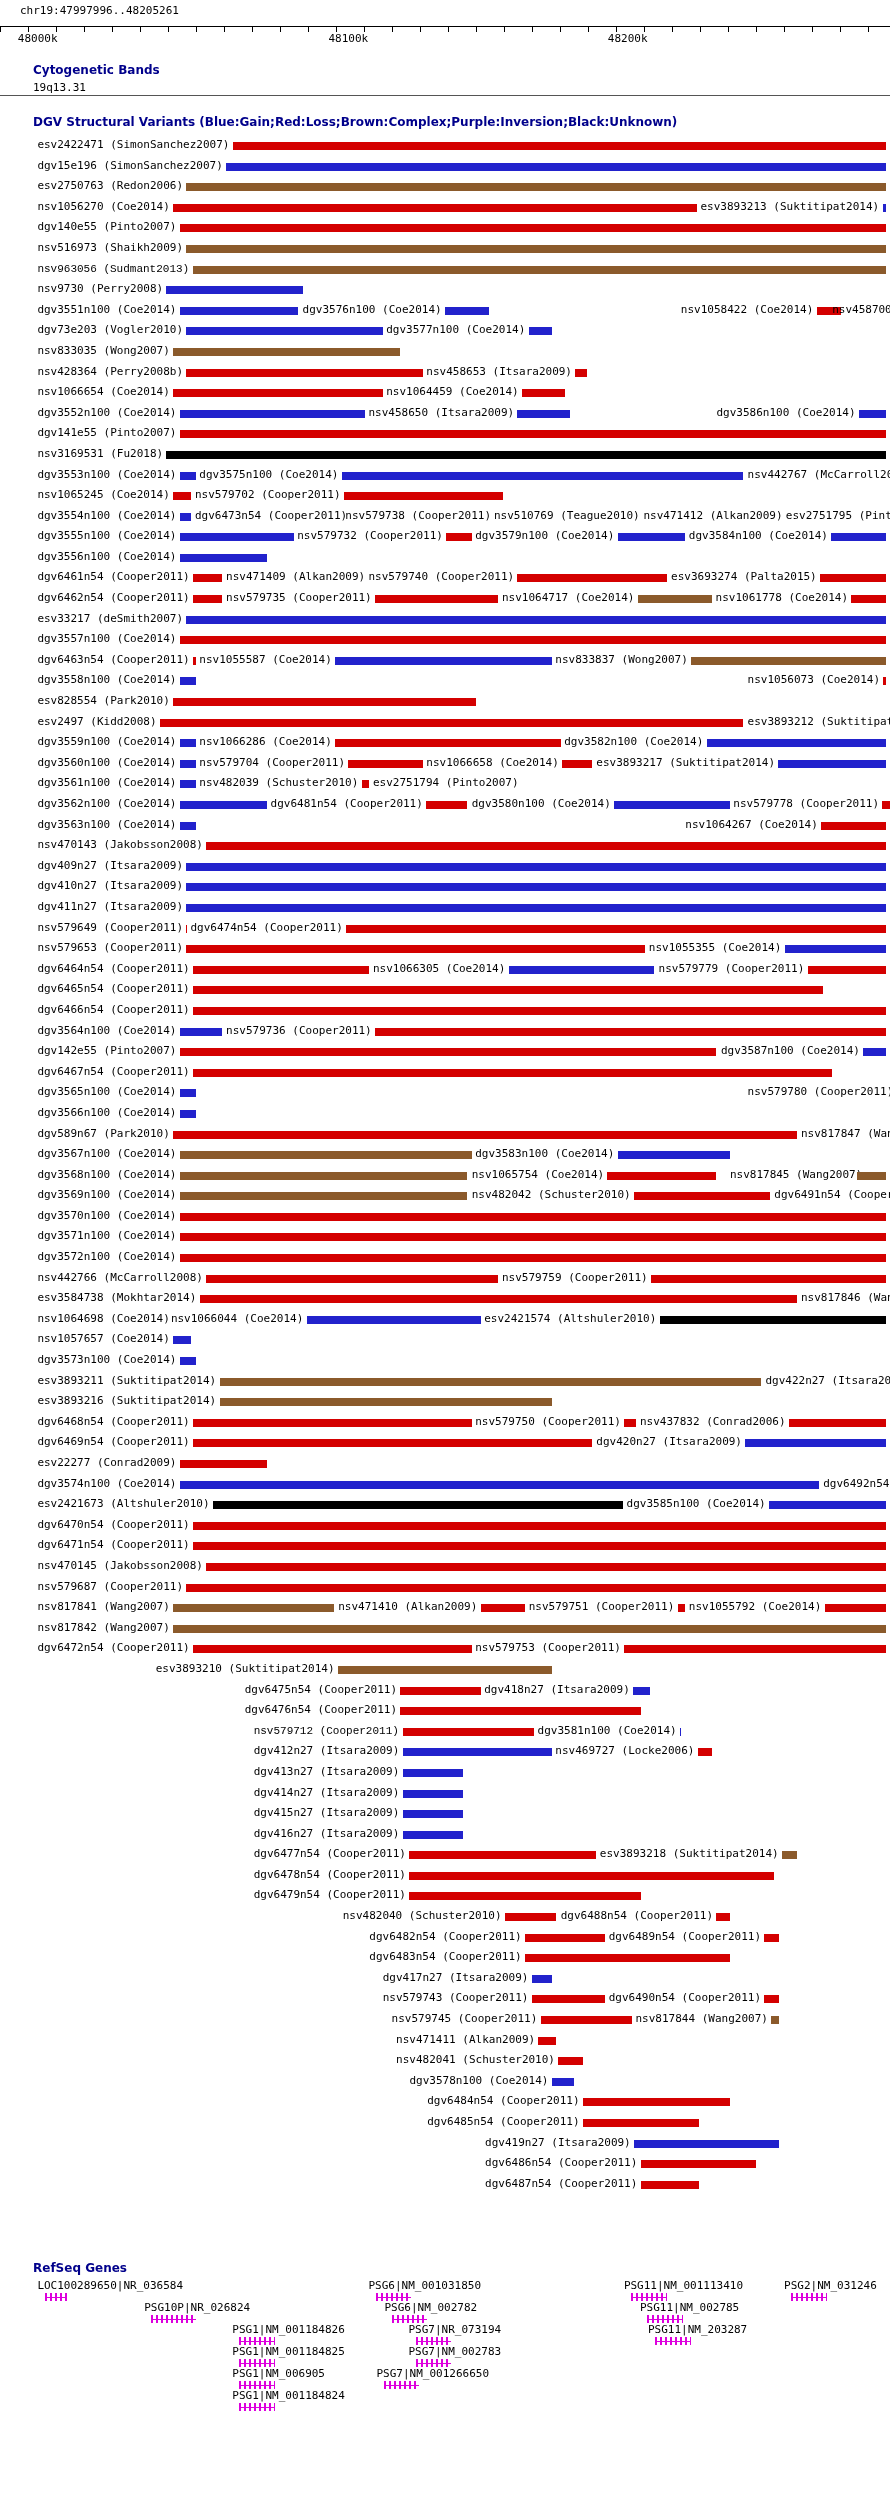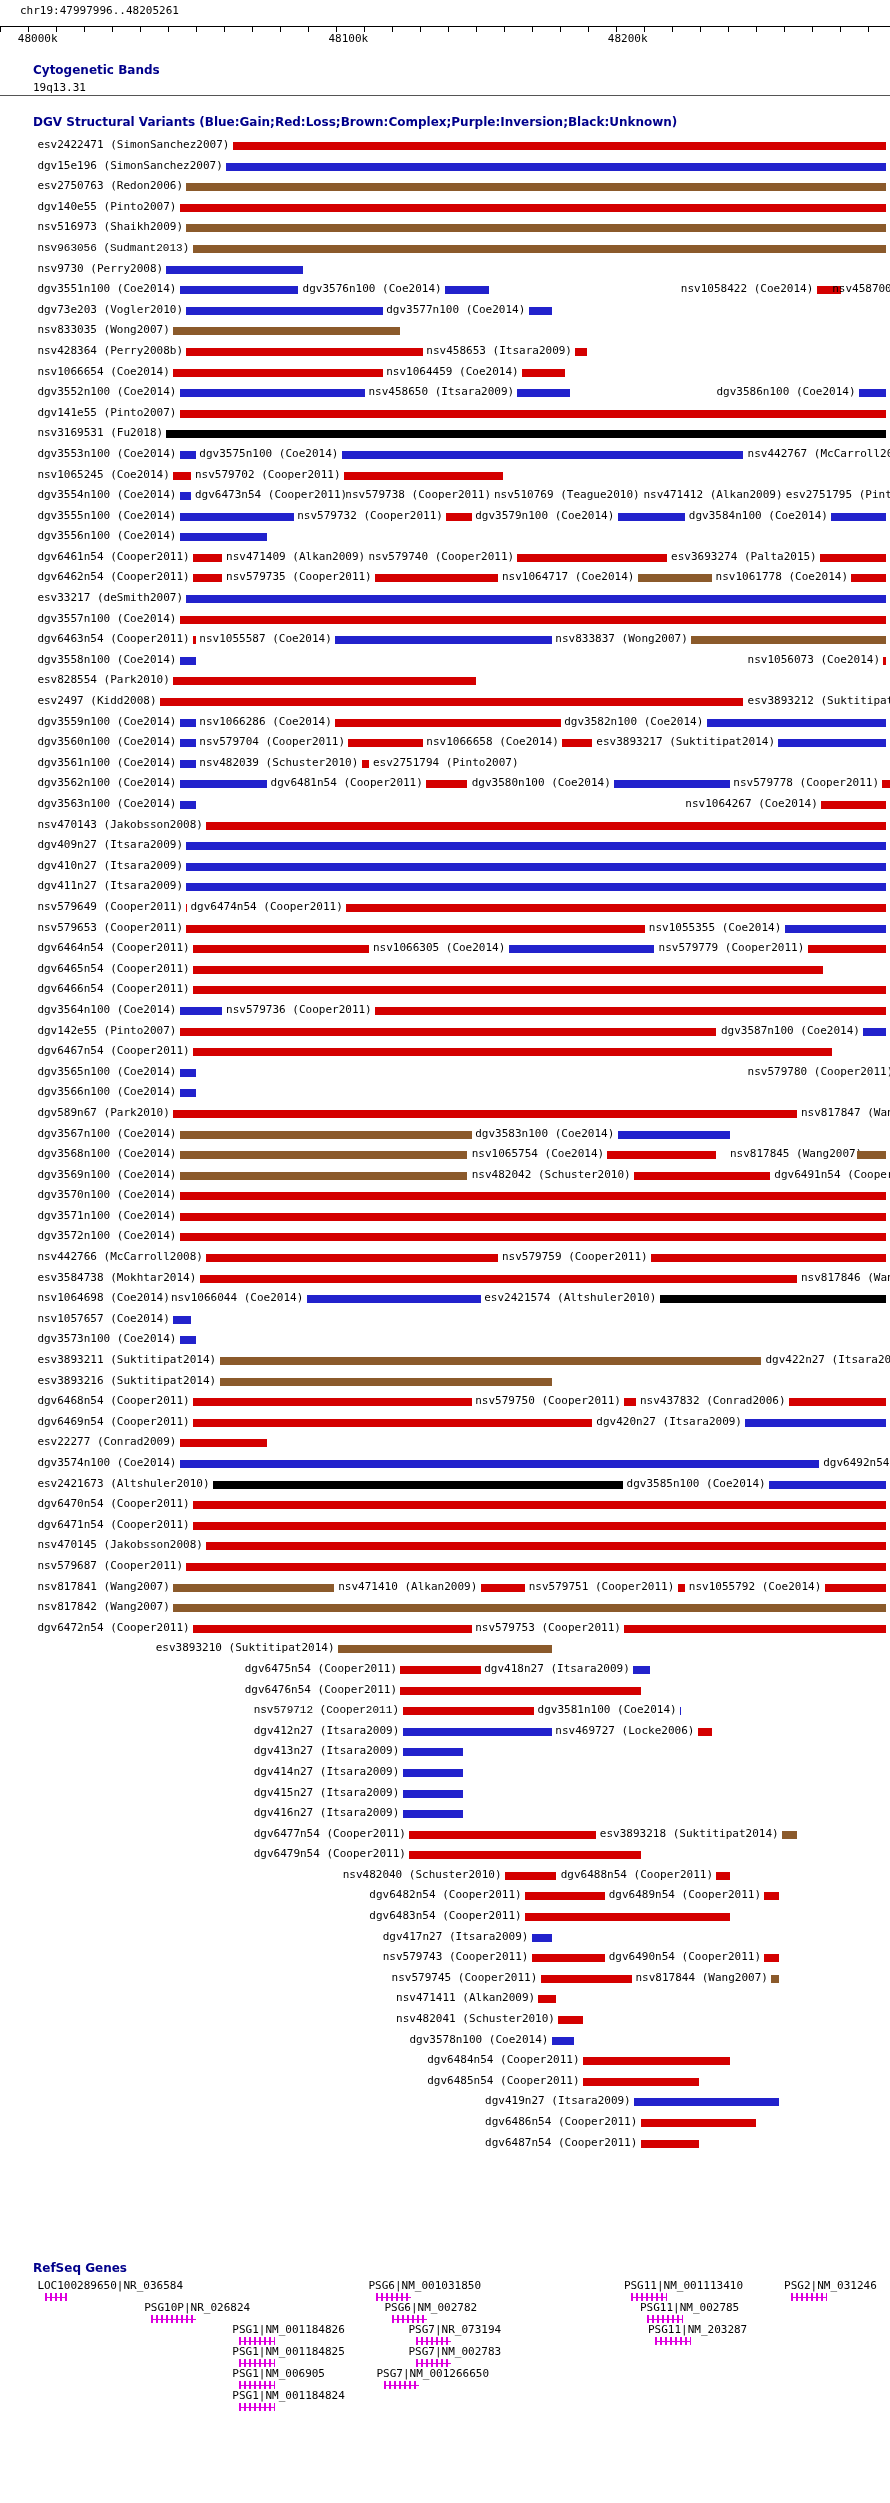--- a/index.html
+++ b/index.html
@@ -51,20 +51,26 @@
       </div>
       <div class="trow">
         <span class="vlabel" style="left: 4.2%;">dgv15e196 (SimonSanchez2007)</span>
         <div class="vbar" title="dgv15e196 (SimonSanchez2007)" style="left: 25.41%; width: 74.19%; background: rgb(34, 34, 204);"></div>
       </div>
       <div class="trow">
         <span class="vlabel" style="left: 4.2%;">esv2750763 (Redon2006)</span>
         <div class="vbar" title="esv2750763 (Redon2006)" style="left: 20.94%; width: 78.66%; background: rgb(139, 90, 43);"></div>
       </div>
       <div class="trow">
+        <span class="vlabel" style="left: 4.2%;">nsv1056270 (Coe2014)</span>
+        <div class="vbar" title="nsv1056270 (Coe2014)" style="left: 19.45%; width: 58.85%; background: rgb(212, 0, 0);"></div>
+        <span class="vlabel" style="left: 78.7%;">esv3893213 (Suktitipat2014)</span>
+        <div class="vbar" title="esv3893213 (Suktitipat2014)" style="left: 99.165%; width: 0.435%; background: rgb(34, 34, 204);"></div>
+      </div>
+      <div class="trow">
         <span class="vlabel" style="left: 4.2%;">dgv140e55 (Pinto2007)</span>
         <div class="vbar" title="dgv140e55 (Pinto2007)" style="left: 20.195%; width: 79.405%; background: rgb(212, 0, 0);"></div>
       </div>
       <div class="trow">
         <span class="vlabel" style="left: 4.2%;">nsv516973 (Shaikh2009)</span>
         <div class="vbar" title="nsv516973 (Shaikh2009)" style="left: 20.94%; width: 78.66%; background: rgb(139, 90, 43);"></div>
       </div>
       <div class="trow">
         <span class="vlabel" style="left: 4.2%; font-family: Liberation Mono, monospace;">nsv963056 (Sudmant2013)</span>
         <div class="vbar" title="nsv963056 (Sudmant2013)" style="left: 21.685%; width: 77.915%; background: rgb(139, 90, 43);"></div>
@@ -494,20 +500,24 @@
       </div>
       <div class="trow">
         <span class="vlabel" style="left: 28.5%;">dgv416n27 (Itsara2009)</span>
         <div class="vbar" title="dgv416n27 (Itsara2009)" style="left: 45.24%; width: 6.76%; background: rgb(34, 34, 204);"></div>
       </div>
       <div class="trow">
         <span class="vlabel" style="left: 28.5%;">dgv6477n54 (Cooper2011)</span>
         <div class="vbar" title="dgv6477n54 (Cooper2011)" style="left: 45.985%; width: 21.015%; background: rgb(212, 0, 0);"></div>
         <span class="vlabel" style="left: 67.4%;">esv3893218 (Suktitipat2014)</span>
         <div class="vbar" title="esv3893218 (Suktitipat2014)" style="left: 87.865%; width: 1.635%; background: rgb(139, 90, 43);"></div>
+      </div>
+      <div class="trow">
+        <span class="vlabel" style="left: 28.5%;">dgv6478n54 (Cooper2011)</span>
+        <div class="vbar" title="dgv6478n54 (Cooper2011)" style="left: 45.985%; width: 41.015%; background: rgb(212, 0, 0);"></div>
       </div>
       <div class="trow">
         <span class="vlabel" style="left: 28.5%;">dgv6479n54 (Cooper2011)</span>
         <div class="vbar" title="dgv6479n54 (Cooper2011)" style="left: 45.985%; width: 26.015%; background: rgb(212, 0, 0);"></div>
       </div>
       <div class="trow">
         <span class="vlabel" style="left: 38.5%;">nsv482040 (Schuster2010)</span>
         <div class="vbar" title="nsv482040 (Schuster2010)" style="left: 56.73%; width: 5.77%; background: rgb(212, 0, 0);"></div>
         <span class="vlabel" style="left: 63%;">dgv6488n54 (Cooper2011)</span>
         <div class="vbar" title="dgv6488n54 (Cooper2011)" style="left: 80.485%; width: 1.515%; background: rgb(212, 0, 0);"></div>

